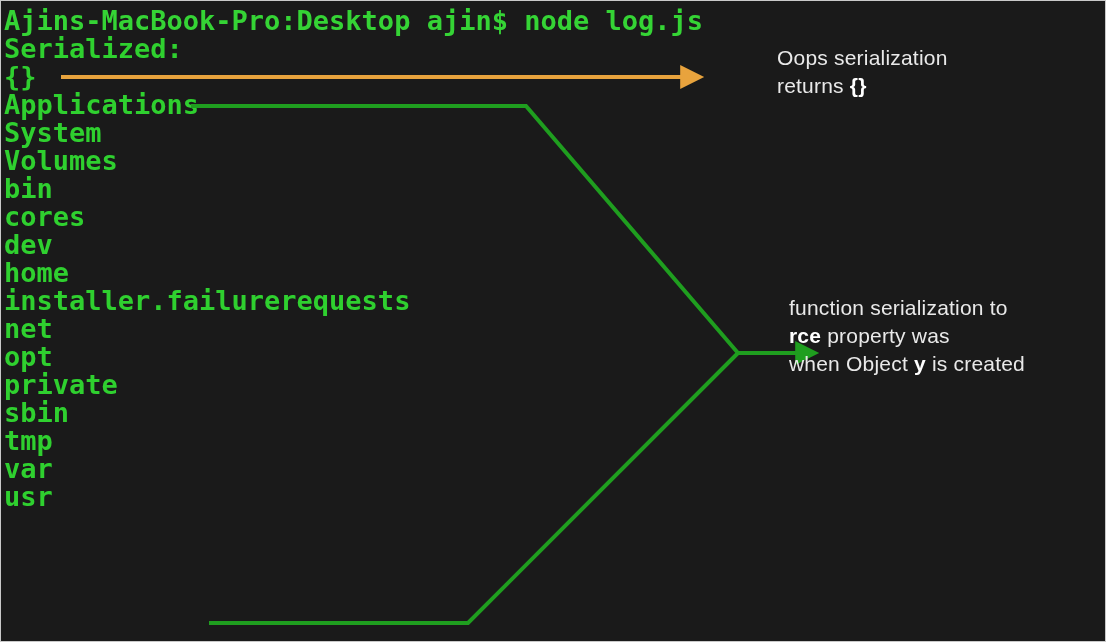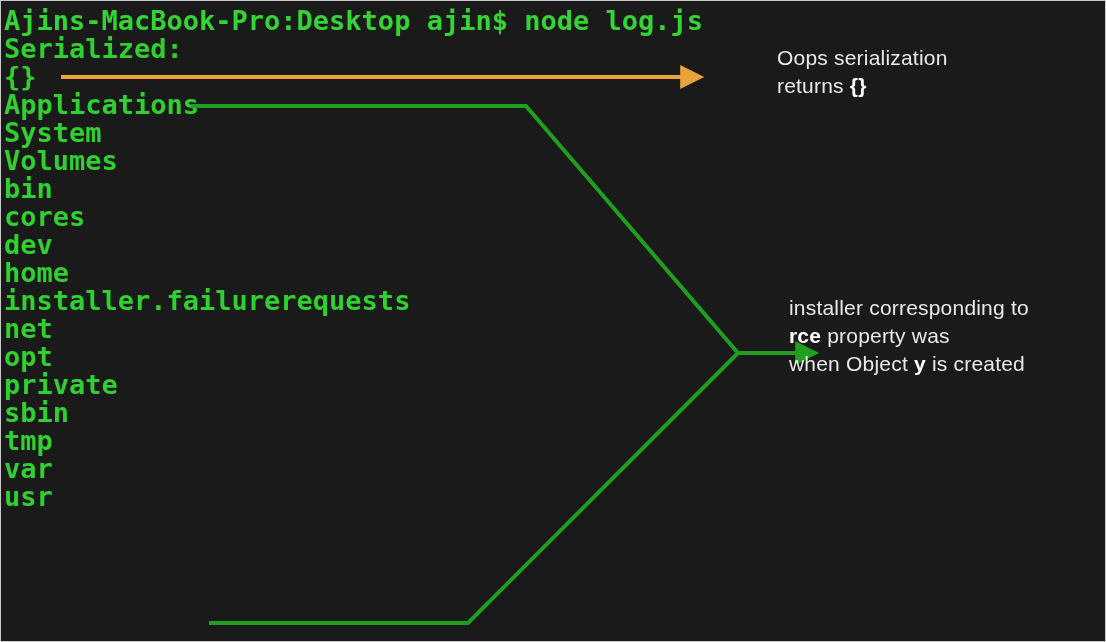--- a/index.html
+++ b/index.html
@@ -137,18 +137,18 @@
 
     <line x1="735" y1="352" x2="799" y2="352" stroke="#1f9e1f" stroke-width="4" marker-end="url(#green-head)"></line>
   </svg>
 
   <div class="annotation" id="annotation-serialization">
     <div>Oops  serialization</div>
     <div><span>returns </span><b>{}</b></div>
   </div>
 
   <div class="annotation" id="annotation-rce">
-    <div>installer corresponding to</div>
+    <div>function serialization to</div>
     <div><b>rce</b><span> property was</span></div>
     <div><span>when Object </span><b>y</b><span> is created</span></div>
   </div>
 
 </div>
 
 </body></html>

